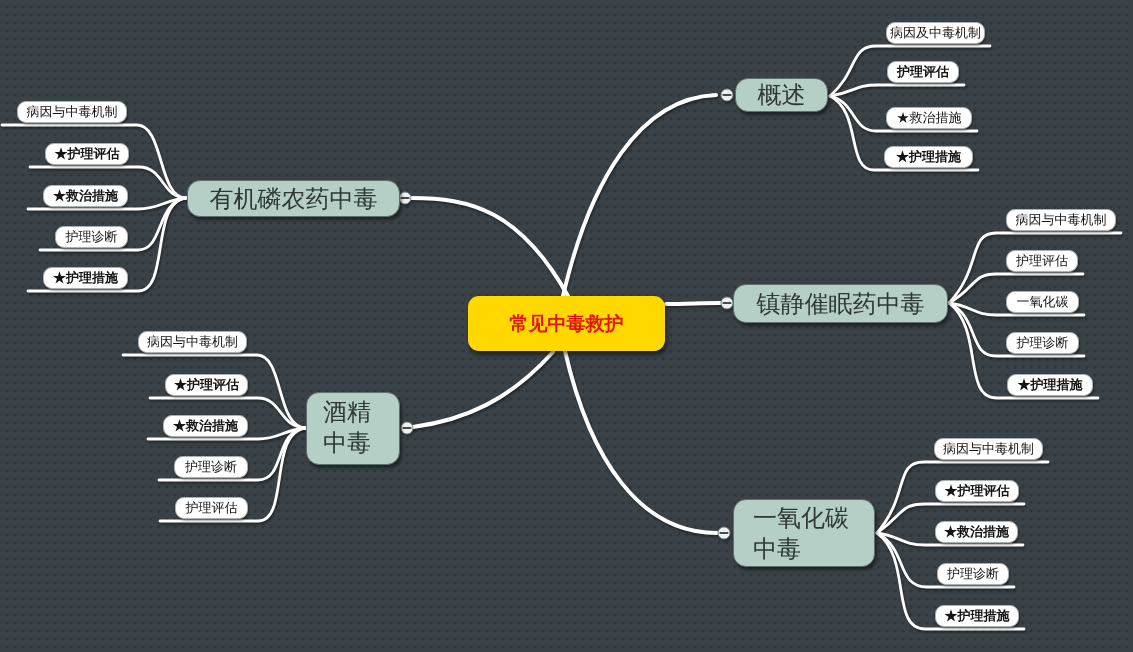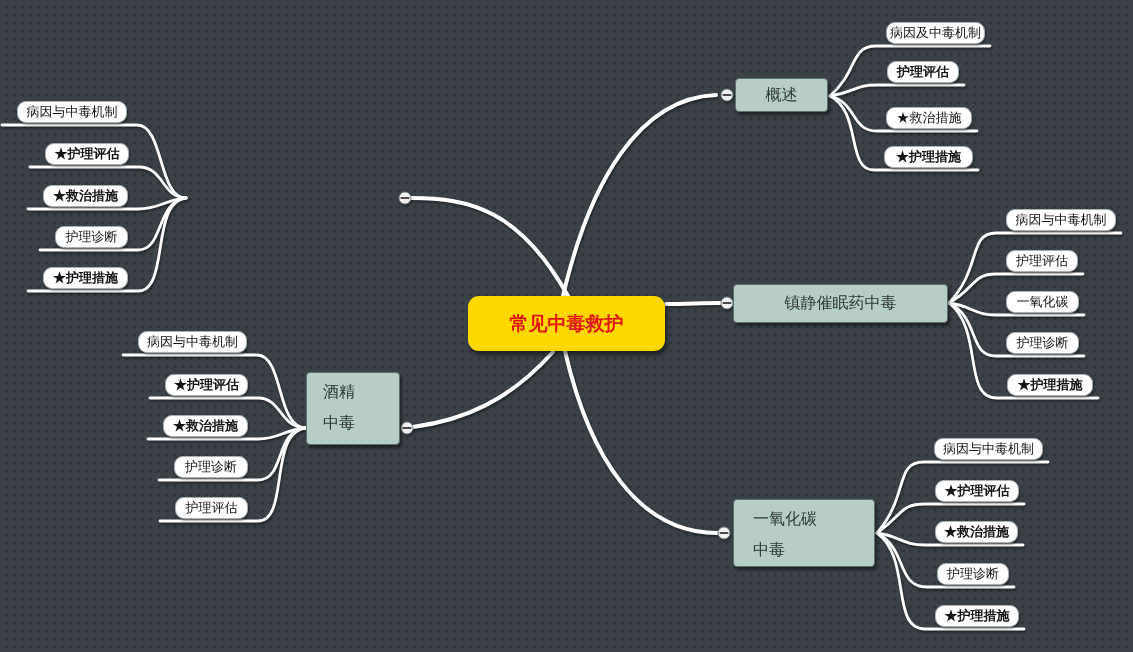--- a/index.html
+++ b/index.html
@@ -24,22 +24,22 @@
     background:var(--central-fill,#ffd800);
     color:var(--central-text,#e01510);
     font-size:19px;font-weight:bold;
     border-radius:11px;
     box-shadow:2px 4px 4px rgba(0,0,0,0.50);
   }
   .topic{
     background:var(--topic-fill,#b5cfc6);
     color:var(--topic-text,#2e3836);
     border:1px solid var(--topic-border,#5d706d);
-    font-size:16px;
-    border-radius:4px;
+    font-size:24px;
+    border-radius:13px;
     box-shadow:2px 3px 3px rgba(0,0,0,0.45);
     white-space:pre-line;
   }
   .topic.multiline{display:block;text-align:left;line-height:31px;padding-top:3px;}
   .leaf{
     background:var(--leaf-fill,#ffffff);
     color:var(--leaf-text,#141414);
     border:1px solid var(--leaf-border,#a9b0b3);
     font-size:13px;
     height:22px;
@@ -124,21 +124,22 @@
         <line x1="403.5" y1="428" x2="410.5" y2="428"></line>
     </g>
   </svg>
 
   <div class="node central" style="left:468px;top:296px;width:197px;height:55px;">常见中毒救护</div>
 
   <div class="node topic" style="left:735px;top:78px;width:93px;height:34px;">概述</div>
   <div class="node topic" style="left:733px;top:284px;width:215px;height:39px;">镇静催眠药中毒</div>
   <div class="node topic multiline" style="left:733px;top:499px;width:142px;height:68px;padding-left:19px;font-family:Liberation Serif, serif;">一氧化碳
 中毒</div>
-  <div class="node topic multiline" style="left:306px;top:372px;width:94px;height:73px;padding-left:16px;">酒精
+  <div class="node topic" style="left:187px;top:180px;width:213px;height:37px;">有机磷农药中毒</div>
+  <div class="node topic multiline" style="left:306px;top:392px;width:94px;height:73px;padding-left:16px;">酒精
 中毒</div>
 
   <div class="node leaf" style="left:886px;top:22px;width:99px;">病因及中毒机制</div>
   <div class="node leaf bold" style="left:887px;top:61px;width:72px;">护理评估</div>
   <div class="node leaf" style="left:886px;top:107px;width:86px;">★救治措施</div>
   <div class="node leaf bold" style="left:884px;top:146px;width:89px;">★护理措施</div>
 
   <div class="node leaf" style="left:1006px;top:209px;width:110px;">病因与中毒机制</div>
   <div class="node leaf" style="left:1006px;top:250px;width:72px;">护理评估</div>
   <div class="node leaf" style="left:1006px;top:291px;width:73px;">一氧化碳</div>

